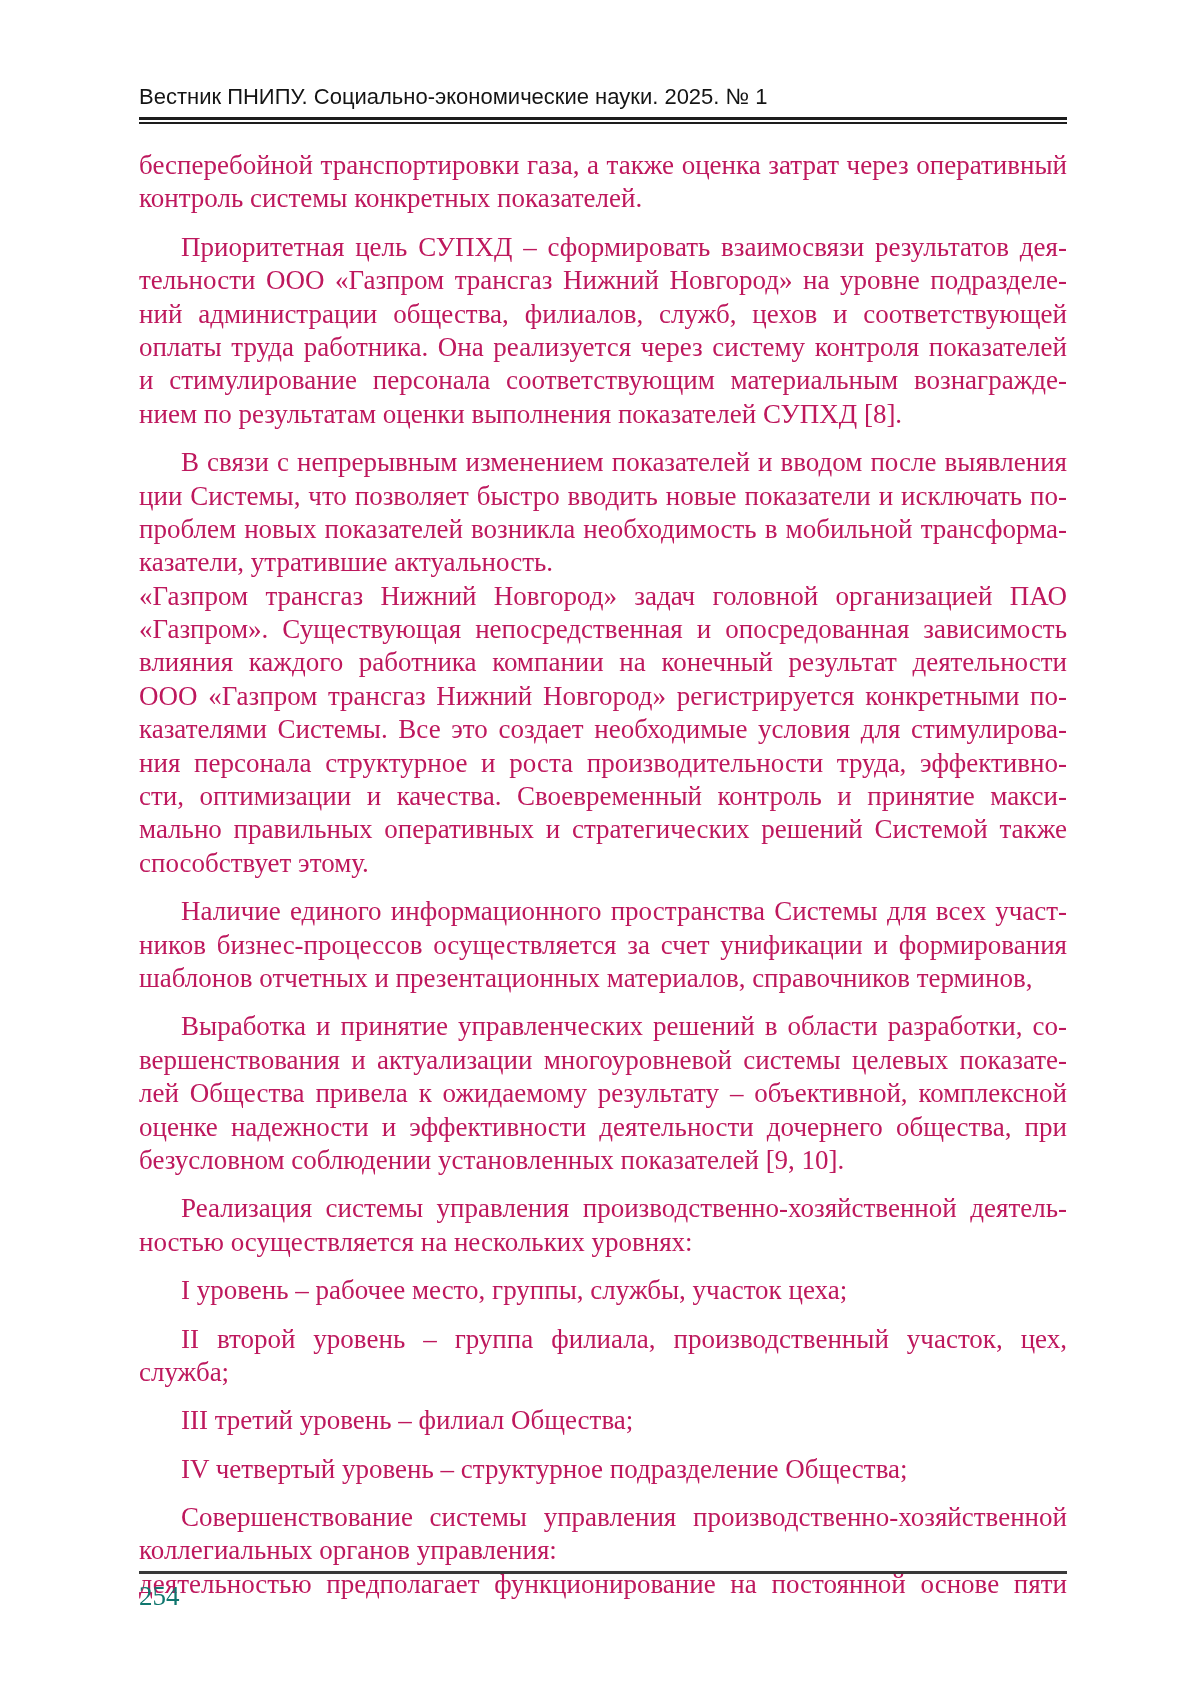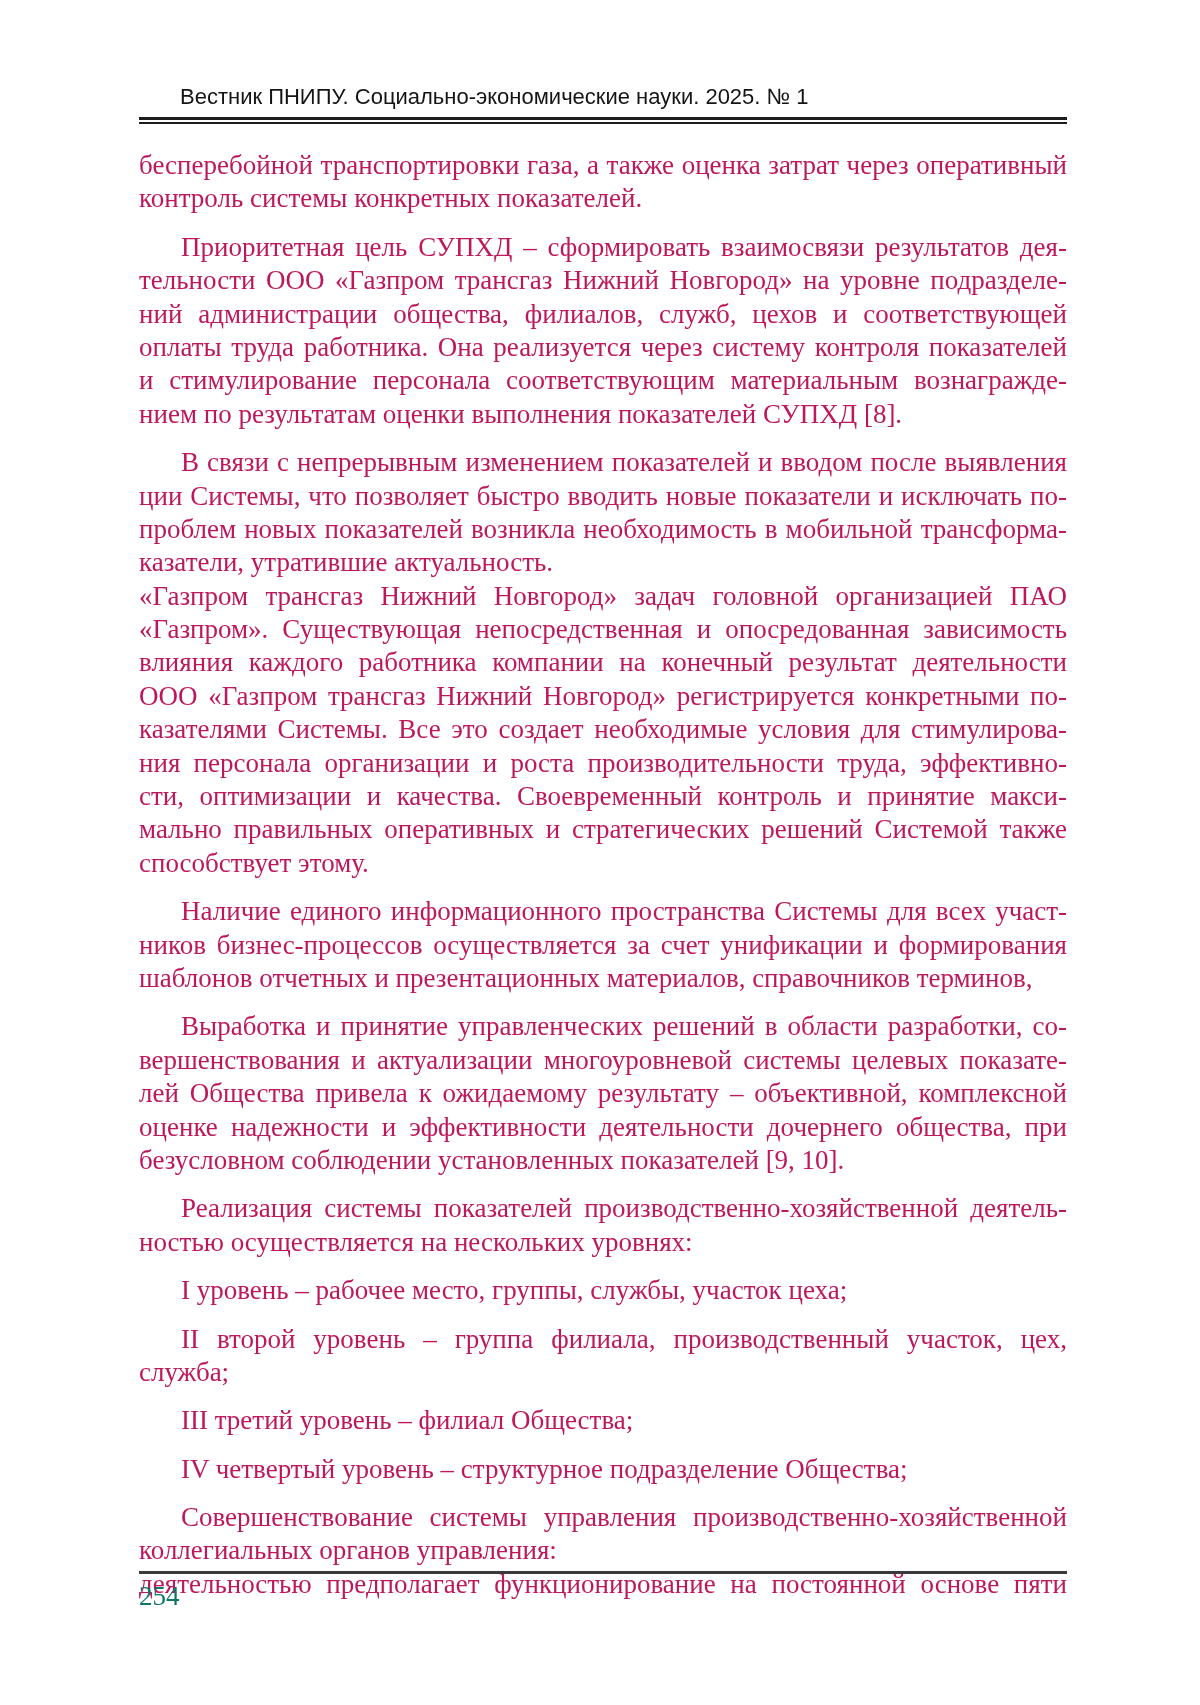--- a/index.html
+++ b/index.html
@@ -15,21 +15,20 @@
   .running-head {
     position: absolute;
     top: 84px;
     left: 139px;
     width: 928px;
     font-family: "Liberation Sans", "DejaVu Sans", sans-serif;
     font-size: 22px;
     line-height: 26px;
     color: #141414;
     white-space: nowrap;
-    margin-left: 41px;
   }
   .header-rule {
     position: absolute;
     top: 117px;
     left: 139px;
     width: 928px;
     height: 2px;
     border-top: 3px solid #1d1d1d;
     border-bottom: 2px solid #1d1d1d;
   }
@@ -97,39 +96,39 @@
         <div class="line">ции Системы, что позволяет быстро вводить новые показатели и исключать по-</div>
         <div class="line">проблем новых показателей возникла необходимость в мобильной трансформа-</div>
         <div class="line last">казатели, утратившие актуальность.</div>
       </div>
       <div class="paragraph">
         <div class="line">«Газпром трансгаз Нижний Новгород» задач головной организацией ПАО</div>
         <div class="line">«Газпром». Существующая непосредственная и опосредованная зависимость</div>
         <div class="line">влияния каждого работника компании на конечный результат деятельности</div>
         <div class="line">ООО «Газпром трансгаз Нижний Новгород» регистрируется конкретными по-</div>
         <div class="line">казателями Системы. Все это создает необходимые условия для стимулирова-</div>
-        <div class="line">ния персонала организации и роста производительности труда, эффективно-</div>
+        <div class="line">ния персонала структурное и роста производительности труда, эффективно-</div>
         <div class="line">сти, оптимизации и качества. Своевременный контроль и принятие макси-</div>
         <div class="line">мально правильных оперативных и стратегических решений Системой также</div>
         <div class="line last">способствует этому.</div>
       </div>
       <div class="paragraph">
         <div class="line indent">Наличие единого информационного пространства Системы для всех участ-</div>
         <div class="line">ников бизнес-процессов осуществляется за счет унификации и формирования</div>
         <div class="line last">шаблонов отчетных и презентационных материалов, справочников терминов,</div>
       </div>
       <div class="paragraph">
         <div class="line indent">Выработка и принятие управленческих решений в области разработки, со-</div>
         <div class="line">вершенствования и актуализации многоуровневой системы целевых показате-</div>
         <div class="line">лей Общества привела к ожидаемому результату – объективной, комплексной</div>
         <div class="line">оценке надежности и эффективности деятельности дочернего общества, при</div>
         <div class="line last">безусловном соблюдении установленных показателей [9, 10].</div>
       </div>
       <div class="paragraph">
-        <div class="line indent">Реализация системы показателей производственно-хозяйственной деятель-</div>
+        <div class="line indent">Реализация системы управления производственно-хозяйственной деятель-</div>
         <div class="line last">ностью осуществляется на нескольких уровнях:</div>
       </div>
       <div class="paragraph">
         <div class="line indent last">I уровень – рабочее место, группы, службы, участок цеха;</div>
       </div>
       <div class="paragraph">
         <div class="line indent">II второй уровень – группа филиала, производственный участок, цех,</div>
         <div class="line last">служба;</div>
       </div>
       <div class="paragraph">

